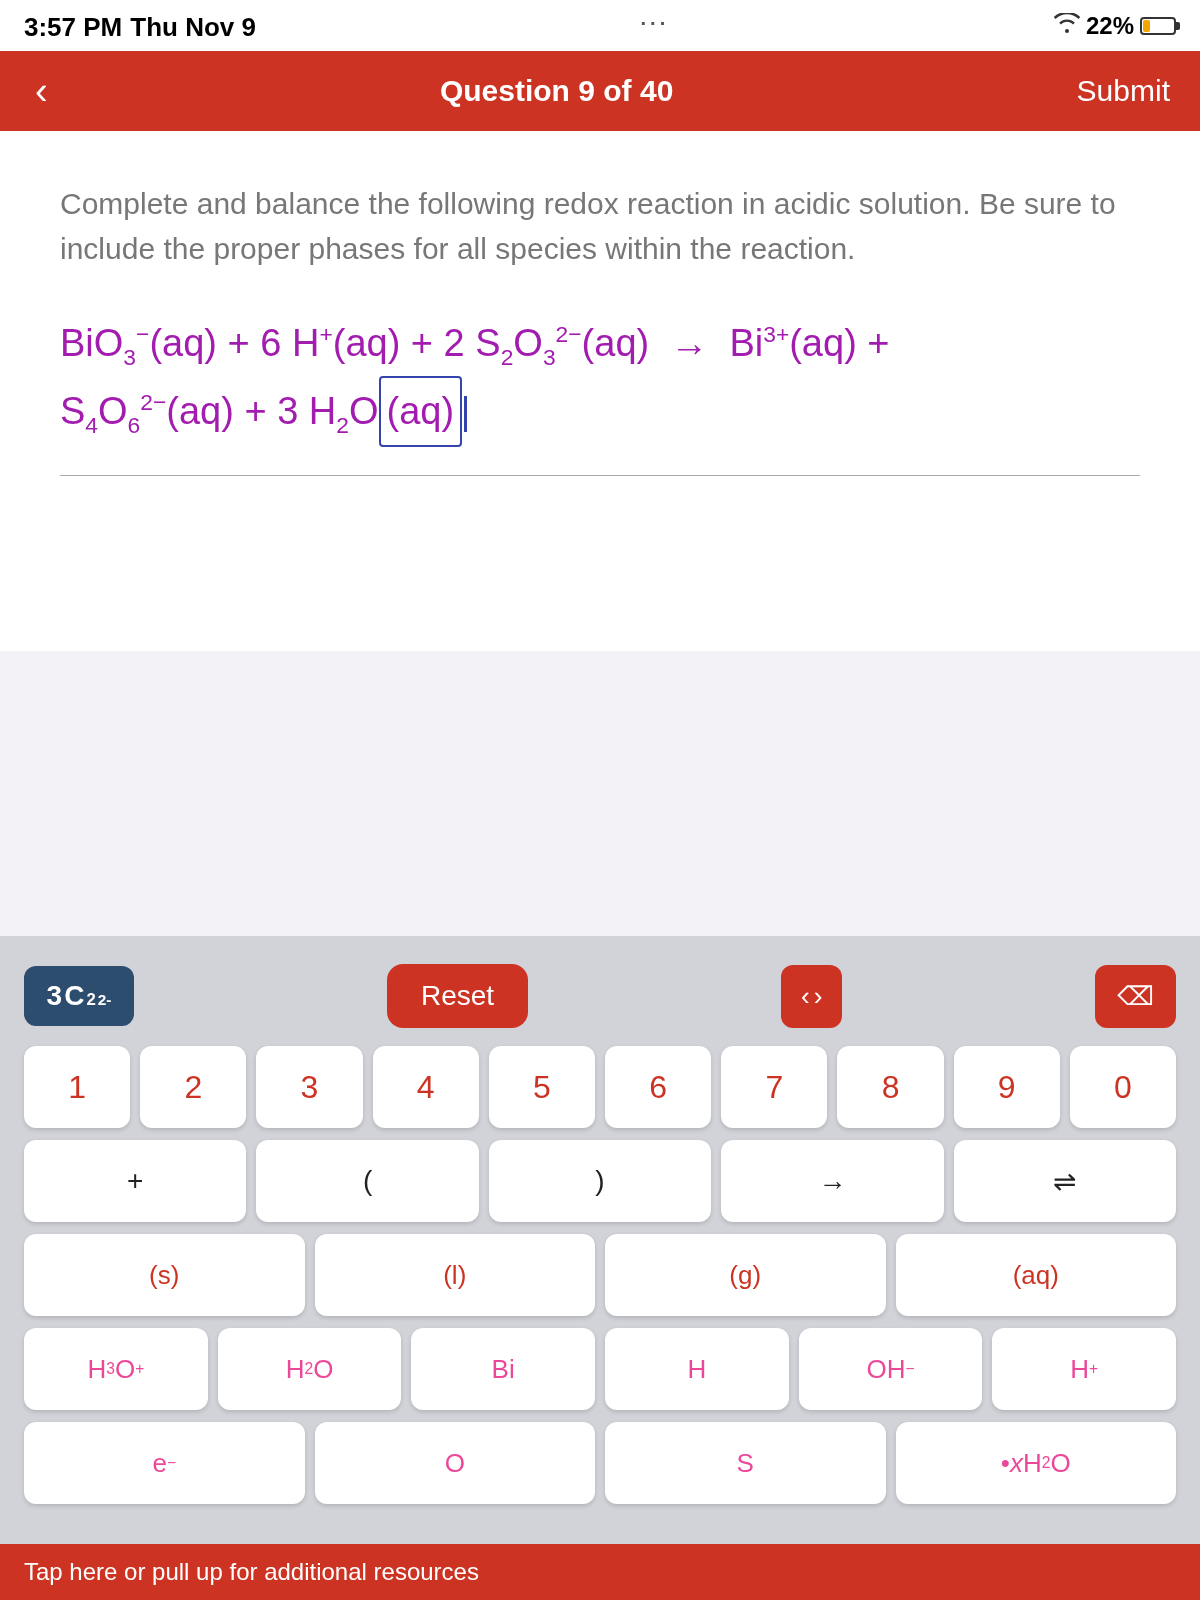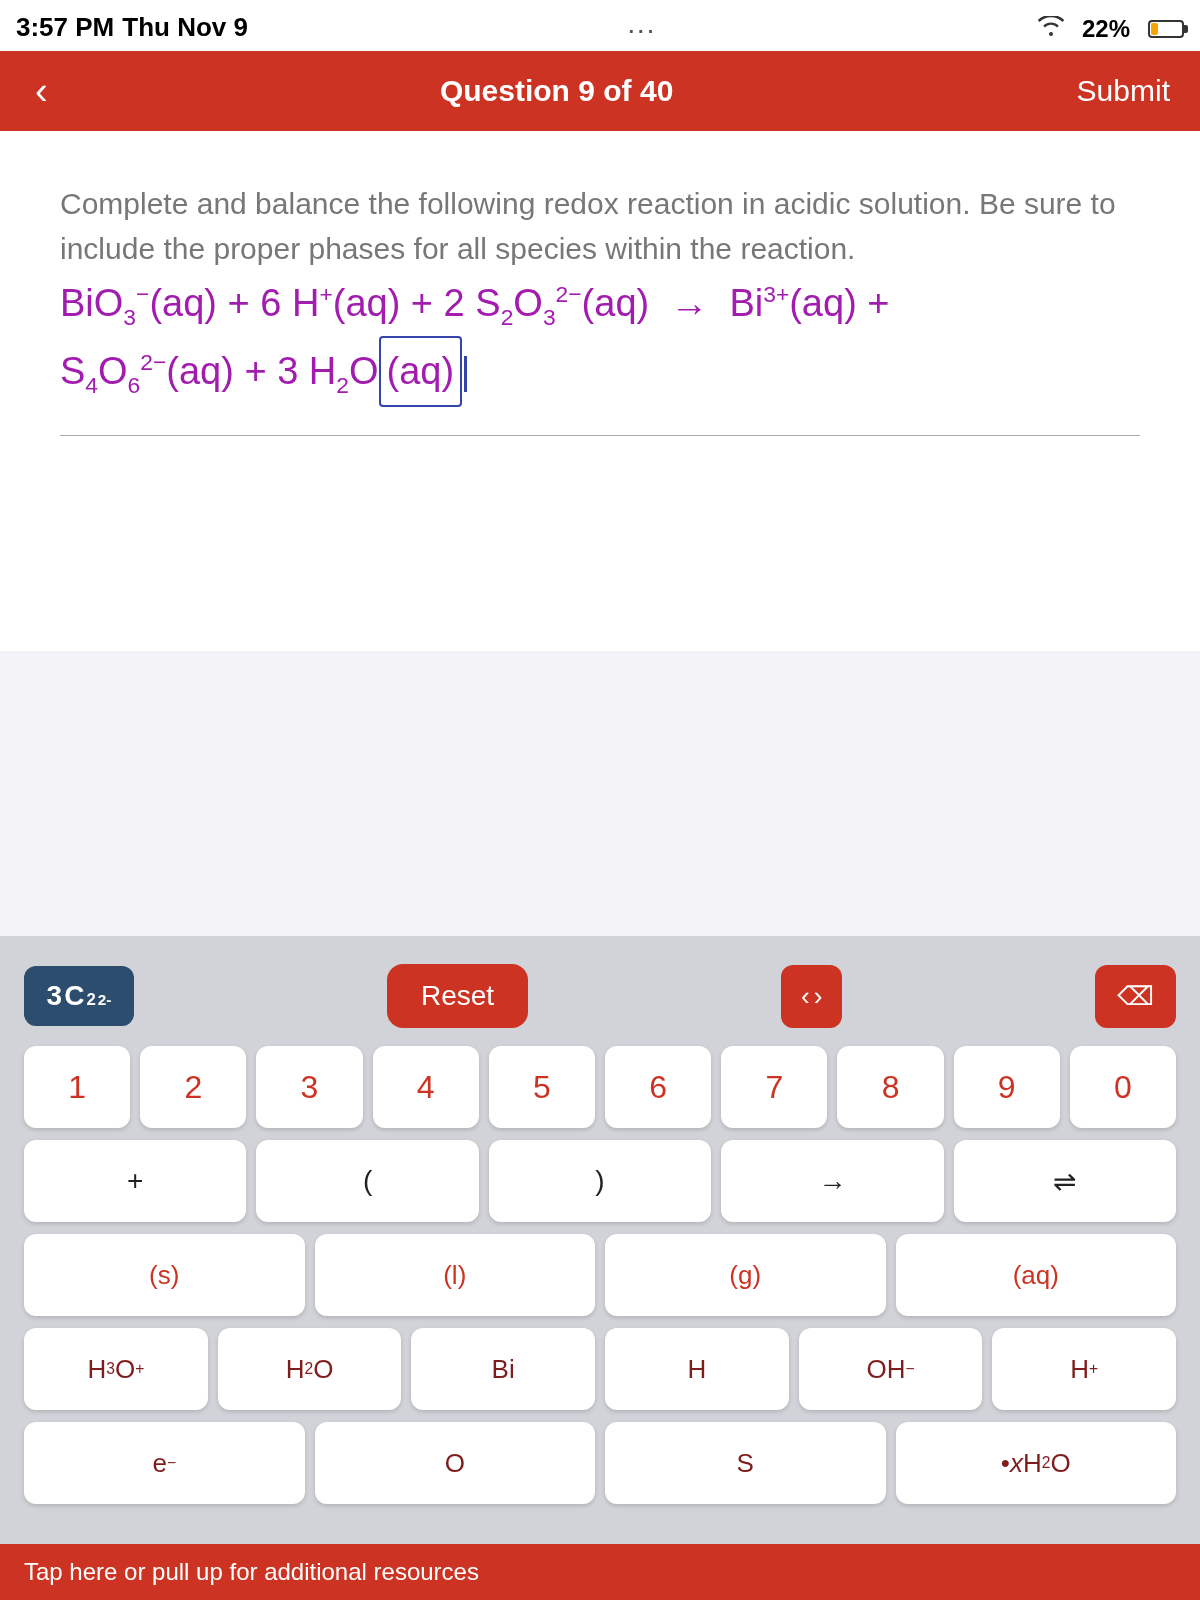--- a/index.html
+++ b/index.html
@@ -10,28 +10,28 @@
       background: #f2f2f7;
       width: 1200px;
       min-height: 1600px;
       overflow-x: hidden;
     }
 
     
     .status-bar {
       display: flex;
       justify-content: space-between;
-      align-items: flex-end;
-      padding: 12px 16px 8px;
+      align-items: flex-start;
+      padding: 12px 24px 8px;
       background: white;
       font-size: 26px;
       font-weight: 600;
     }
     .status-left { display: flex; align-items: center; gap: 8px; }
-    .status-right { display: flex; align-items: center; gap: 18px; }
+    .status-right { display: flex; align-items: center; gap: 6px; }
     .wifi-icon { font-size: 22px; }
     .battery-pct { font-size: 24px; font-weight: 600; }
     .battery-icon {
       width: 36px; height: 18px;
       border: 2.5px solid #333;
       border-radius: 4px;
       position: relative;
       display: inline-block;
     }
     .battery-icon::after {
@@ -84,20 +84,21 @@
     
     .question-area {
       background: white;
       padding: 50px 60px 60px;
       min-height: 520px;
     }
     .question-text {
       color: #777;
       font-size: 30px;
       line-height: 1.5;
+      margin-bottom: 40px;
     }
     .equation-area {
       font-size: 38px;
       line-height: 1.7;
       color: #a21caf;
     }
     .equation-line {
       display: block;
     }
     sup { font-size: 0.6em; vertical-align: super; }
@@ -216,21 +217,21 @@
       color: #222;
     }
 
     .key-text {
       font-size: 26px;
       color: #cc3322;
     }
 
     .key-chem {
       font-size: 26px;
-      color: #7f1d1d;
+      color: #ec4899;
     }
 
     
     .resource-bar {
       background: #cc3322;
       color: white;
       font-size: 24px;
       padding: 14px 24px;
       text-align: left;
       position: absolute;

